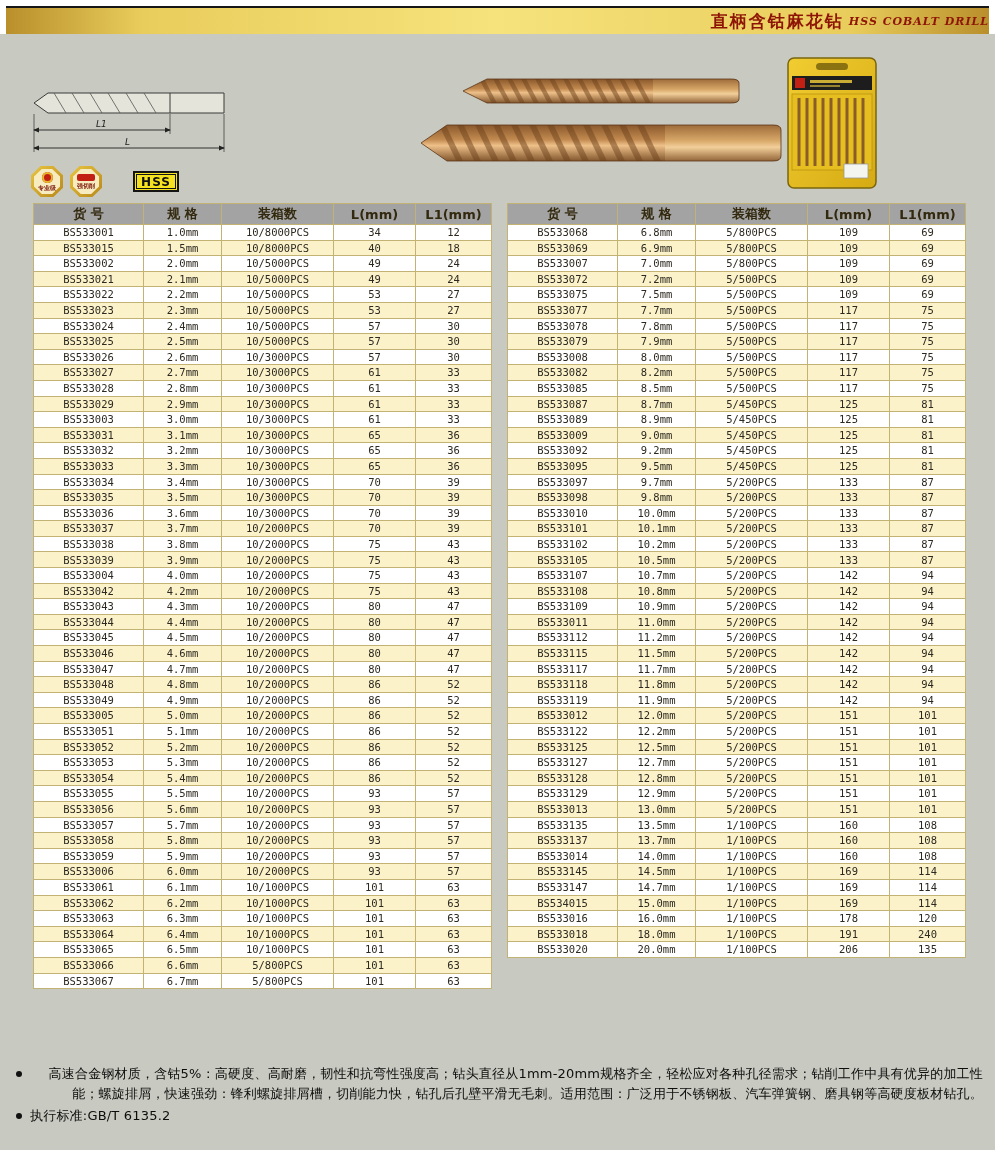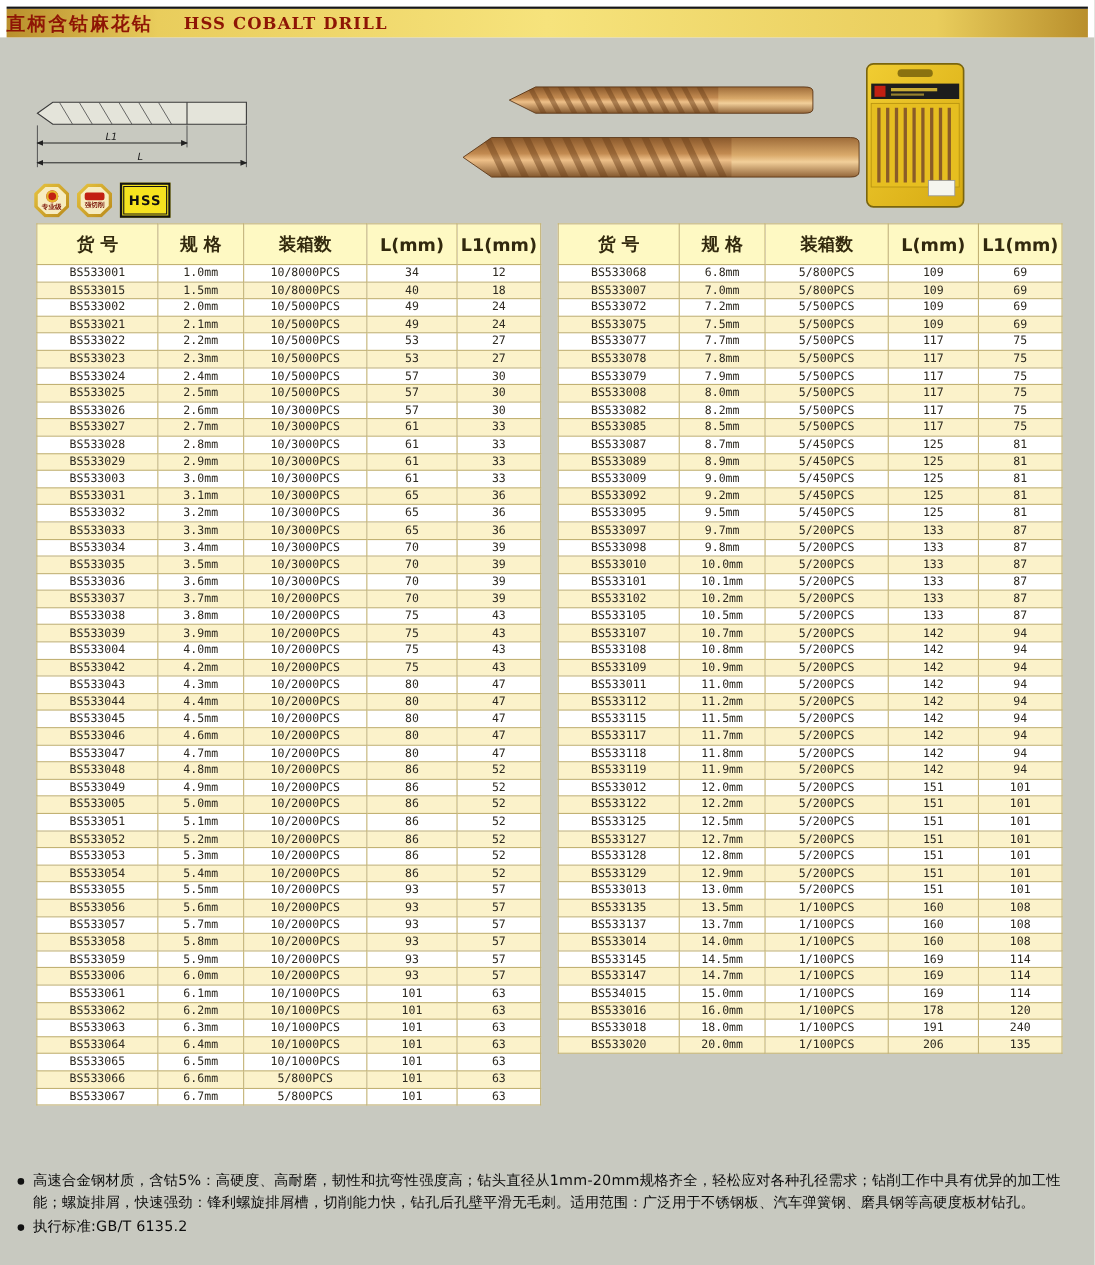--- a/index.html
+++ b/index.html
@@ -8,24 +8,24 @@
     position:relative; background:#ffffff; overflow:hidden;
     font-family:"DejaVu Sans", sans-serif;
   }
   .bg-panel { position:absolute; left:0; top:34px; right:0; bottom:0; background:#c8c9c0; }
 
   
   .title-bar {
     position:absolute; top:6px; left:6px; right:6px; height:28px;
     border-top:2px solid #161616;
     background:linear-gradient(90deg,#b98f2c 0%,#e9cd5c 14%,#f6e37c 50%,#e9cd5c 86%,#b98f2c 100%);
-    display:flex; align-items:center; justify-content:flex-start; gap:28px;
+    display:flex; align-items:center; justify-content:flex-end; gap:5px;
   }
   .title-cn { font-size:17px; font-weight:bold; color:#8e1505; letter-spacing:2px; }
-  .title-en { font-size:15px; font-weight:bold; color:#8e1505;
+  .title-en { font-size:11px; font-weight:bold; font-style:italic; color:#8e1505;
               font-family:"DejaVu Serif", serif; letter-spacing:1px; }
 
   
   .hero { position:absolute; top:40px; left:0; right:0; height:165px; }
   .diagram-svg  { position:absolute; left:30px;  top:44px; }
   .photos-svg   { position:absolute; left:415px; top:22px; }
   .package-svg  { position:absolute; left:786px; top:16px; }
 
   
   .badges { position:absolute; top:166px; left:31px; display:flex; align-items:center; gap:7px; }
@@ -38,48 +38,49 @@
   .octagon .inner {
     width:26px; height:25px;
     clip-path:polygon(30% 0%,70% 0%,100% 30%,100% 70%,70% 100%,30% 100%,0% 70%,0% 30%);
     background:#f7ecc0; display:flex; flex-direction:column; align-items:center; justify-content:center; gap:1px;
   }
   .badge-emblem-circle { width:11px; height:11px; border-radius:50%; background:#c22012;
     box-shadow:inset 0 0 0 2px #e5b62c; }
   .badge-emblem-band { width:18px; height:7px; border-radius:2px; background:#c22012; }
   .badge-txt { font-size:6px; line-height:7px; color:#7a1408; font-weight:bold; white-space:nowrap; }
   .hss-label {
-    width:46px; height:32px; background:#f6e31f; border:2px solid #141414;
+    width:46px; height:21px; background:#f6e31f; border:2px solid #141414;
     box-shadow:inset 0 0 0 1px #f6e31f, inset 0 0 0 2px #141414;
     display:flex; align-items:center; justify-content:center;
     font-weight:bold; font-size:12px; color:#101010; letter-spacing:1px;
     font-family:"DejaVu Sans", sans-serif;
+    margin-left:24px;
   }
 
   
   .spec-table { position:absolute; top:203px; width:458px; border-collapse:collapse; table-layout:fixed;
     background:#fff; }
   .spec-table.tleft  { left:33px; }
   .spec-table.tright { left:507px; }
   .spec-table th, .spec-table td {
     border:1px solid #c2b274; text-align:center; overflow:hidden; white-space:nowrap;
   }
   .spec-table th {
-    height:37px; background:#fef9c3; color:#32290e; font-size:16px; font-weight:bold;
+    height:21px; background:#a3a3a3; color:#32290e; font-size:13px; font-weight:bold;
     font-family:"DejaVu Sans", sans-serif;
   }
   .spec-table td {
     height:15.6px; font-size:10.5px; line-height:1; color:#2d2920;
     font-family:"DejaVu Sans Mono", monospace;
   }
   .spec-table tbody tr:nth-child(odd)  td { background:#ffffff; }
   .spec-table tbody tr:nth-child(even) td { background:#fbf2ca; }
 
   
-  .footer { position:absolute; top:1064px; left:16px; right:12px; color:#0d0d0d; }
+  .footer { position:absolute; top:1064px; left:16px; right:12px; color:#0d0d0d;text-align:right; }
   .bullet-row { display:flex; gap:8px; margin-bottom:2px; }
   .dot { width:6px; height:6px; border-radius:50%; background:#111; flex:none; margin-top:7px; }
   .bullet-text { font-size:13px; line-height:1.55; letter-spacing:0.2px; }
 </style>
 </head>
 <body>
 
 <div class="bg-panel"></div>
 
 <div class="title-bar">
@@ -606,20 +607,27 @@
   </thead>
   <tbody>
       <tr>
         <td>BS533068</td>
         <td>6.8mm</td>
         <td>5/800PCS</td>
         <td>109</td>
         <td>69</td>
       </tr>
       <tr>
+        <td>BS533069</td>
+        <td>6.9mm</td>
+        <td>5/800PCS</td>
+        <td>109</td>
+        <td>69</td>
+      </tr>
+      <tr>
         <td>BS533007</td>
         <td>7.0mm</td>
         <td>5/800PCS</td>
         <td>109</td>
         <td>69</td>
       </tr>
       <tr>
         <td>BS533072</td>
         <td>7.2mm</td>
         <td>5/500PCS</td>

